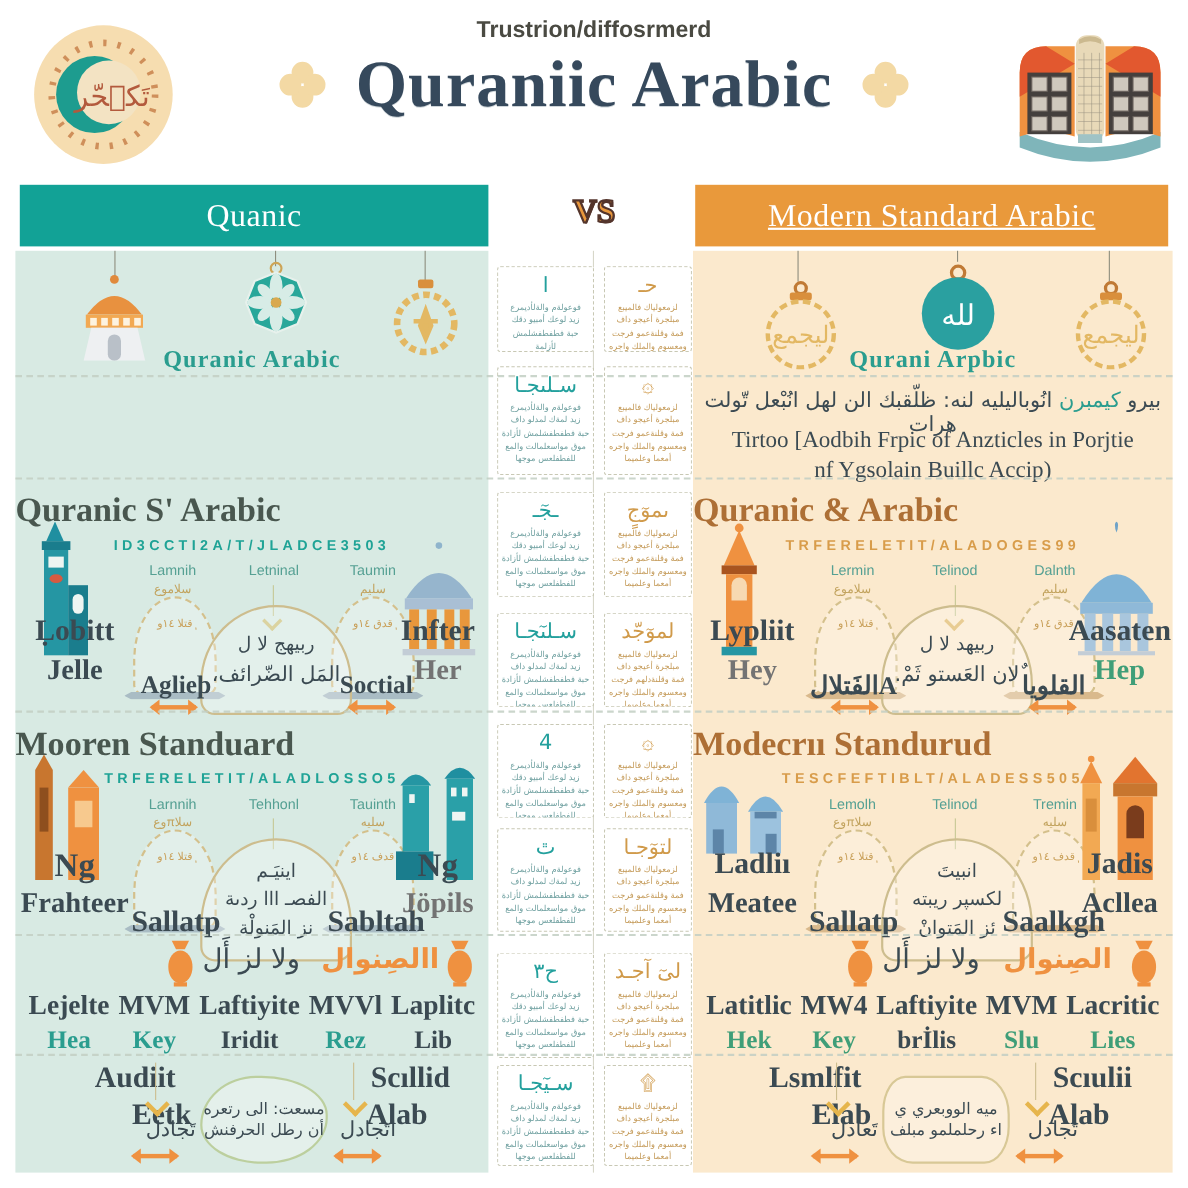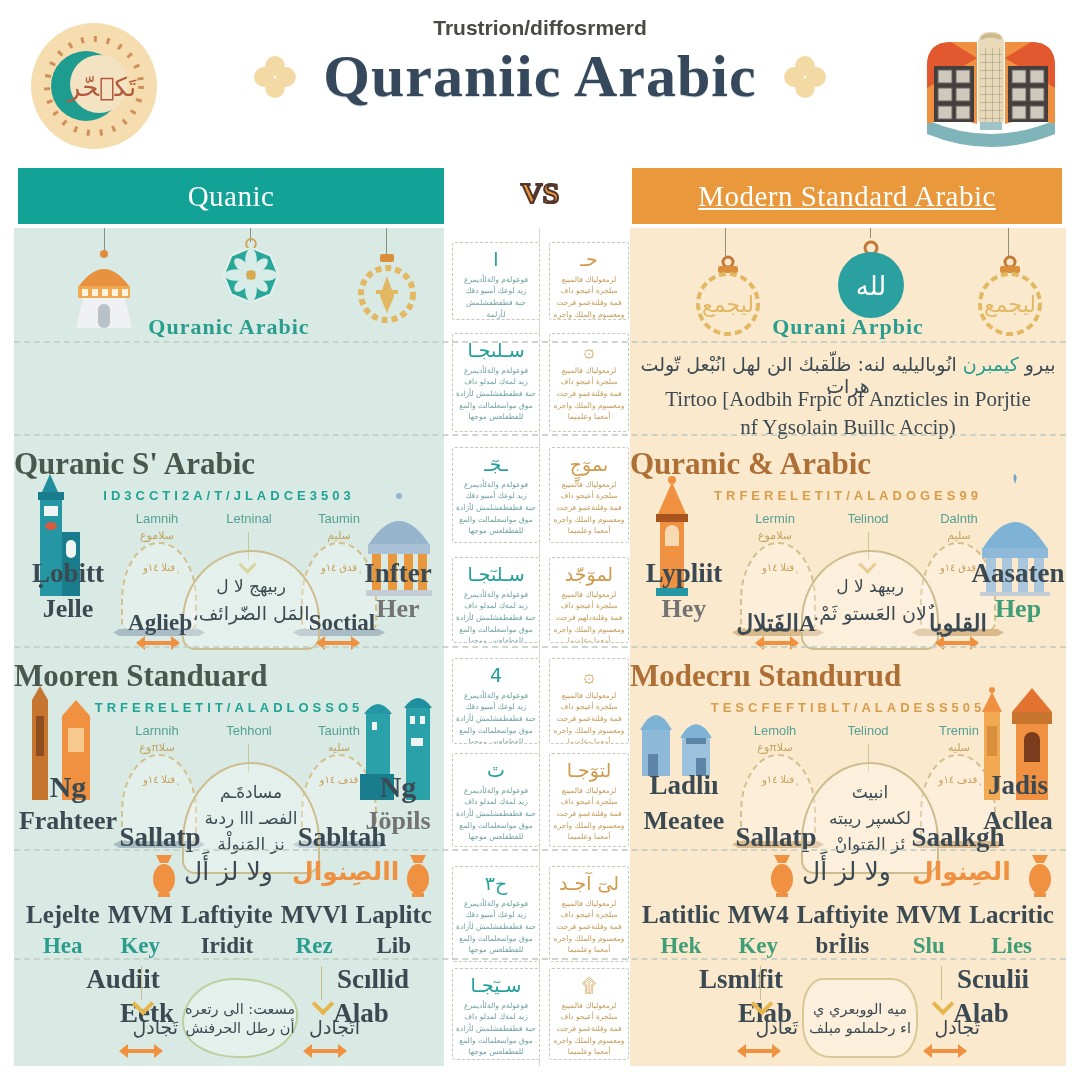--- a/index.html
+++ b/index.html
@@ -281,21 +281,21 @@
       <div class="abs f-sub" style="left:98px;">سلاπوع</div>
       <div class="abs f-sub" style="left:280px;">سليه</div>
       <div class="abs f-conn"></div>
       <div class="abs side-dome" style="left:107px;">
           <div class="dtxt">ٖقتلا ١٤و</div>
         </div>
       <div class="abs side-dome" style="left:287px;">
           <div class="dtxt">ٖقدف ١٤و</div>
         </div>
       <div class="abs center-dome">
-        <div class="cd-line">مسادةَـم</div>
+        <div class="cd-line">اينيَـم</div>
         <div class="cd-line">الفصـ ااا ردىة</div>
         <div class="cd-line">نز المَنولْة</div>
       </div>
       <div class="abs f-icon f-icon-l">
         <svg width="82" height="122" viewBox="0 0 82 122">
           <polygon points="20,0 28,14 12,14" fill="#c8762f"></polygon>
           <rect x="12" y="14" width="16" height="100" fill="#c8762f"></rect>
           <rect x="16" y="30" width="8" height="40" fill="#8e4f1e"></rect>
           <polygon points="56,14 70,30 42,30" fill="#ef9140"></polygon>
           <rect x="42" y="30" width="28" height="84" fill="#ef9140"></rect>

